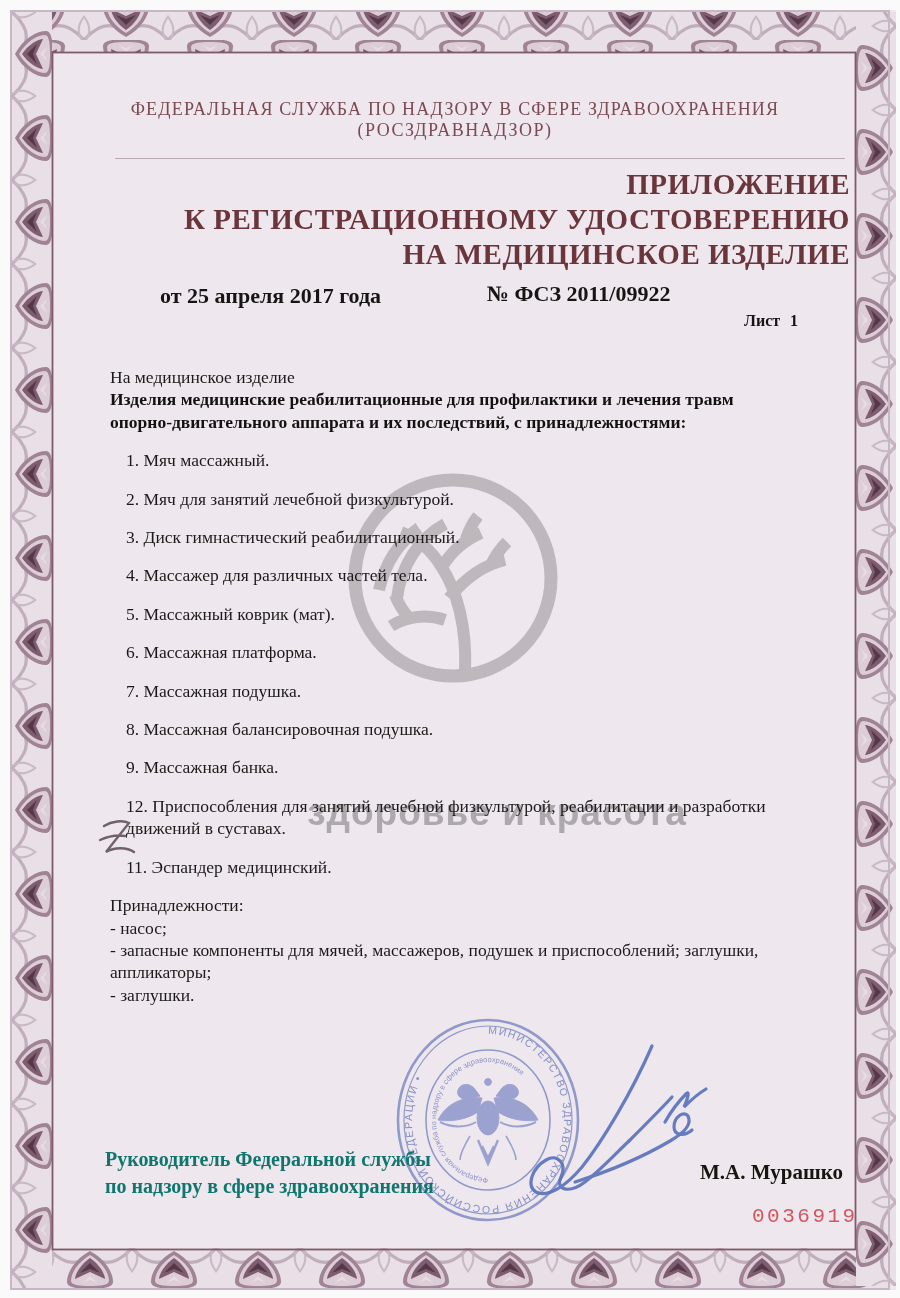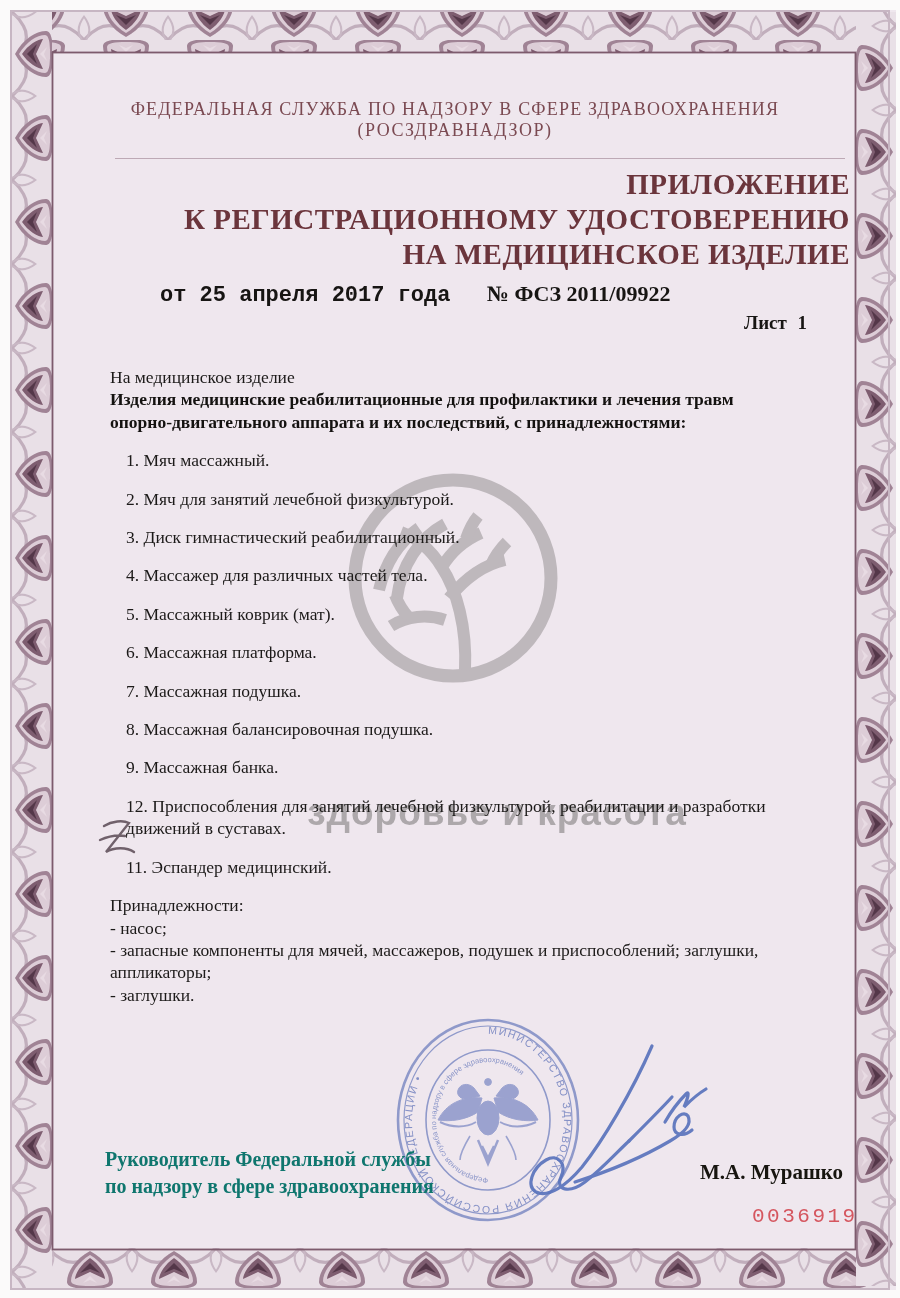--- a/index.html
+++ b/index.html
@@ -29,23 +29,23 @@
   .divider{
     position:absolute;left:115px;top:158px;width:730px;height:0;z-index:5;
     border-top:1.5px solid rgba(128,94,110,0.45);
   }
   .doc-title{
     position:absolute;left:60px;width:790px;top:167px;z-index:5;
     text-align:right;color:#6b353c;font-weight:700;
     font-size:29px;line-height:35px;letter-spacing:0.5px;
   }
   .reg-row{position:absolute;left:0;top:283px;width:900px;z-index:5;color:#171513;}
-  .reg-date{position:absolute;left:160px;top:0;font-size:22px;font-weight:700;font-family:Liberation Mono, monospace;}
+  .reg-date{position:absolute;left:160px;top:0;font-size:22px;font-weight:700;}
   .reg-num{position:absolute;left:487px;top:-2px;font-size:22px;font-weight:700;}
-  .sheet{position:absolute;left:744px;top:312px;font-size:19px;font-weight:700;color:#171513;z-index:5;word-spacing:6px;}
+  .sheet{position:absolute;left:744px;top:312px;font-size:16px;font-weight:700;color:#171513;z-index:5;word-spacing:6px;}
 
   
   .bodytext{
     position:absolute;left:110px;top:366px;width:742px;z-index:5;
     font-size:17.5px;line-height:22.4px;color:#1c1a19;
   }
   .bodytext .bold{font-weight:700;color:#141210;}
   .bodytext ol{list-style:none;margin:0;padding:0;}
   .bodytext li{margin:16px;padding:0;}
 

